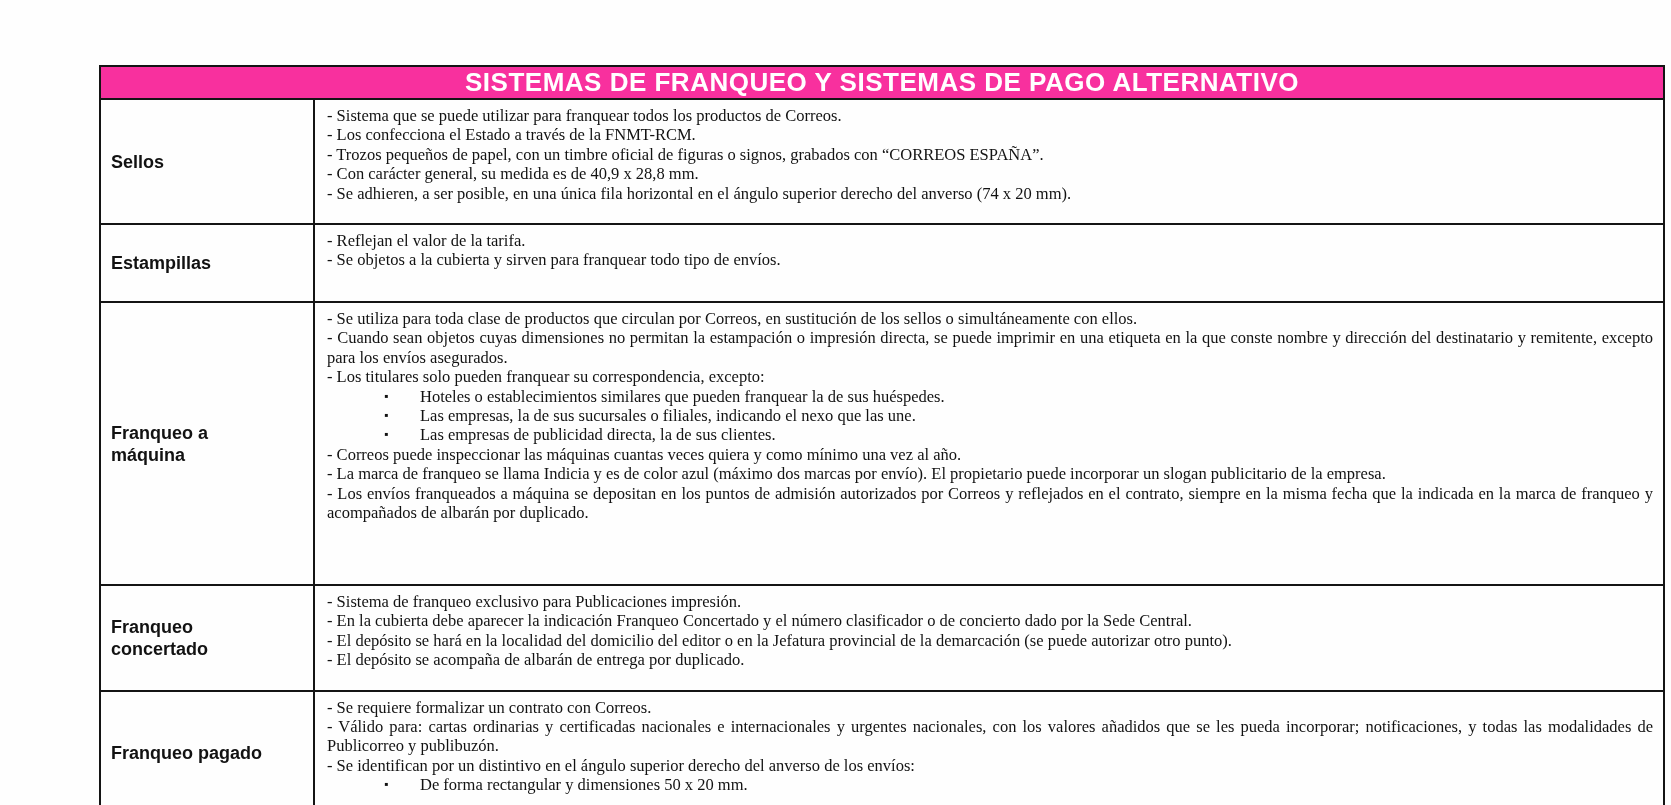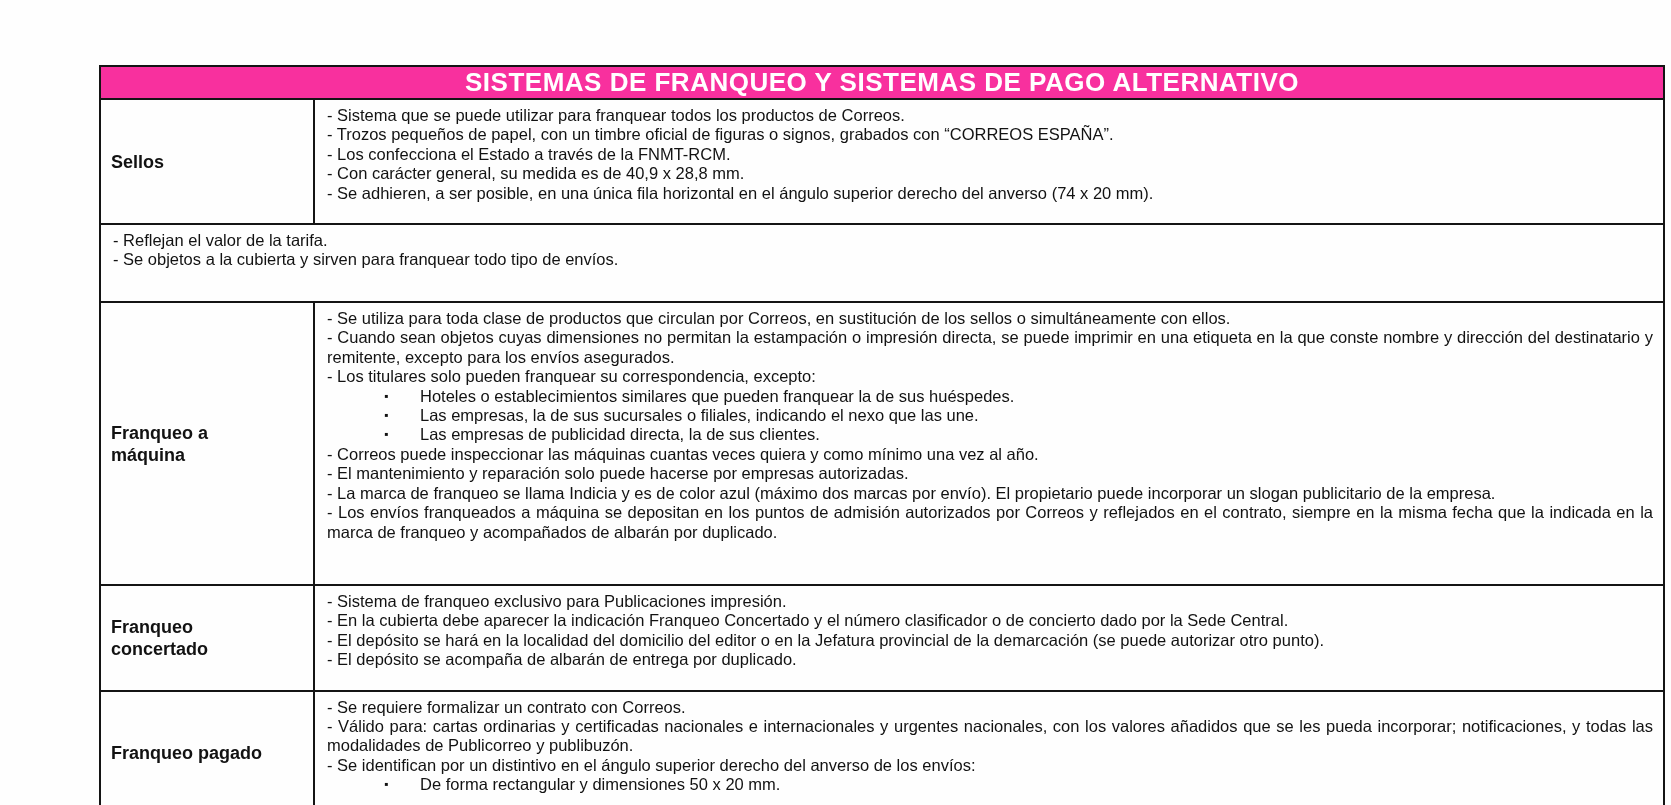--- a/index.html
+++ b/index.html
@@ -53,45 +53,47 @@
     font-weight:bold;
     font-size:18px;
     line-height:22px;
     white-space:pre-line;
   }
   .content-cell{
     flex:1 1 auto;
     padding:6px 10px 20px 12px;
     font-size:16.5px;
     line-height:19.4px;
+    font-family:Liberation Serif, serif;
   }
   .item.dash{text-align:justify;}
   .item.square{display:flex;padding-left:57px;text-align:left;}
   .sq-bullet{
     flex:0 0 36px;width:36px;
     font-size:12px;line-height:19.4px;
   }
 </style>
 </head>
 <body>
 
 <div class="doc-table">
   <div class="table-header">SISTEMAS DE FRANQUEO Y SISTEMAS DE PAGO ALTERNATIVO</div>
   <div class="table-body">
       <div class="t-row row-0">
         <div class="label-cell">Sellos</div>
         <div class="content-cell">
           <div class="item dash">- Sistema que se puede utilizar para franquear todos los productos de Correos.</div>
+          <div class="item dash">- Los confecciona el Estado a través de la FNMT-RCM.</div>
           <div class="item dash">- Trozos pequeños de papel, con un timbre oficial de figuras o signos, grabados con “CORREOS ESPAÑA”.</div>
-          <div class="item dash">- Los confecciona el Estado a través de la FNMT-RCM.</div>
           <div class="item dash">- Con carácter general, su medida es de 40,9 x 28,8 mm.</div>
           <div class="item dash">- Se adhieren, a ser posible, en una única fila horizontal en el ángulo superior derecho del anverso (74 x 20 mm).</div>
         </div>
       </div>
       <div class="t-row row-1">
+        <div class="label-cell">Estampillas</div>
         <div class="content-cell">
           <div class="item dash">- Reflejan el valor de la tarifa.</div>
           <div class="item dash">- Se objetos a la cubierta y sirven para franquear todo tipo de envíos.</div>
         </div>
       </div>
       <div class="t-row row-2">
         <div class="label-cell">Franqueo a
 máquina</div>
         <div class="content-cell">
           <div class="item dash">- Se utiliza para toda clase de productos que circulan por Correos, en sustitución de los sellos o simultáneamente con ellos.</div>
@@ -103,21 +105,20 @@
           </div>
           <div class="item square">
             <span class="sq-bullet">▪</span>
             <span>Las empresas, la de sus sucursales o filiales, indicando el nexo que las une.</span>
           </div>
           <div class="item square">
             <span class="sq-bullet">▪</span>
             <span>Las empresas de publicidad directa, la de sus clientes.</span>
           </div>
           <div class="item dash">- Correos puede inspeccionar las máquinas cuantas veces quiera y como mínimo una vez al año.</div>
-          <div class="item dash">- El mantenimiento y reparación solo puede hacerse por empresas autorizadas.</div>
           <div class="item dash">- La marca de franqueo se llama Indicia y es de color azul (máximo dos marcas por envío). El propietario puede incorporar un slogan publicitario de la empresa.</div>
           <div class="item dash">- Los envíos franqueados a máquina se depositan en los puntos de admisión autorizados por Correos y reflejados en el contrato, siempre en la misma fecha que la indicada en la marca de franqueo y acompañados de albarán por duplicado.</div>
         </div>
       </div>
       <div class="t-row row-3">
         <div class="label-cell">Franqueo
 concertado</div>
         <div class="content-cell">
           <div class="item dash">- Sistema de franqueo exclusivo para Publicaciones impresión.</div>
           <div class="item dash">- En la cubierta debe aparecer la indicación Franqueo Concertado y el número clasificador o de concierto dado por la Sede Central.</div>

